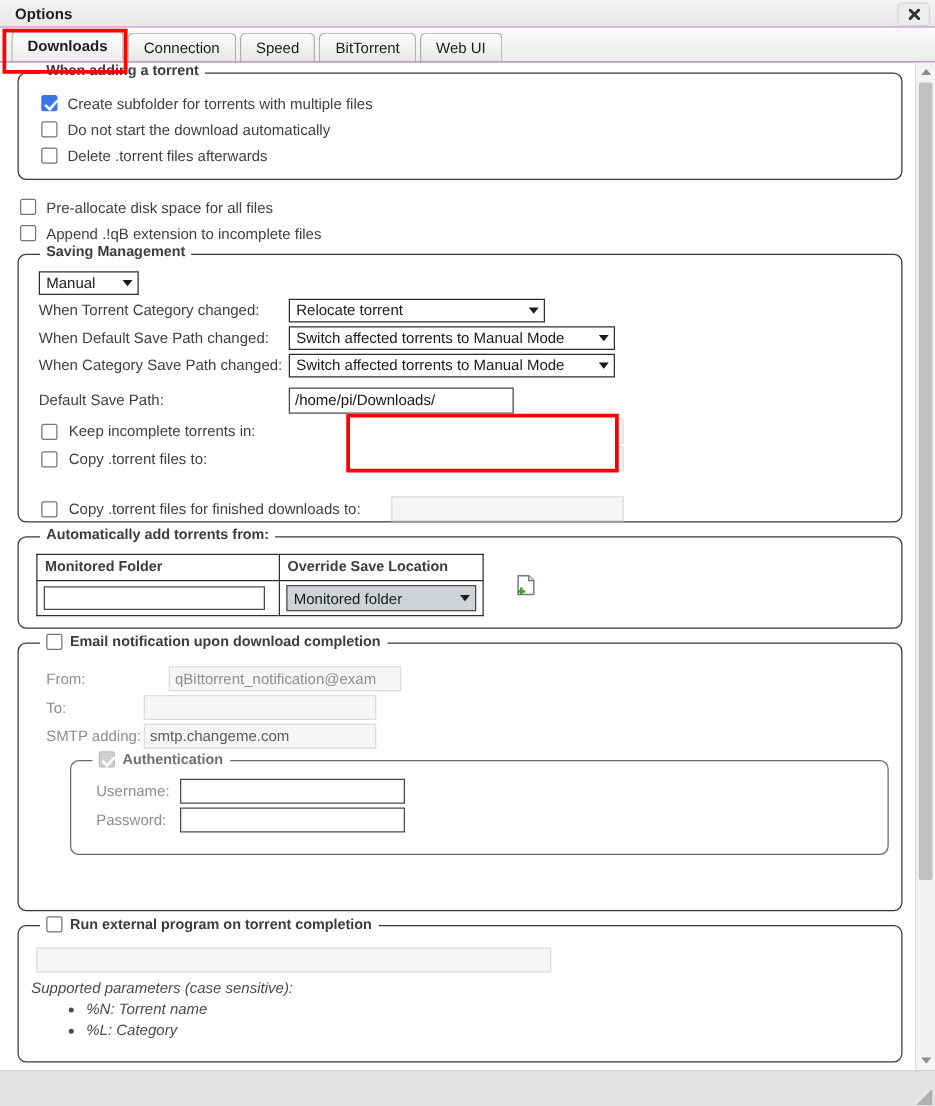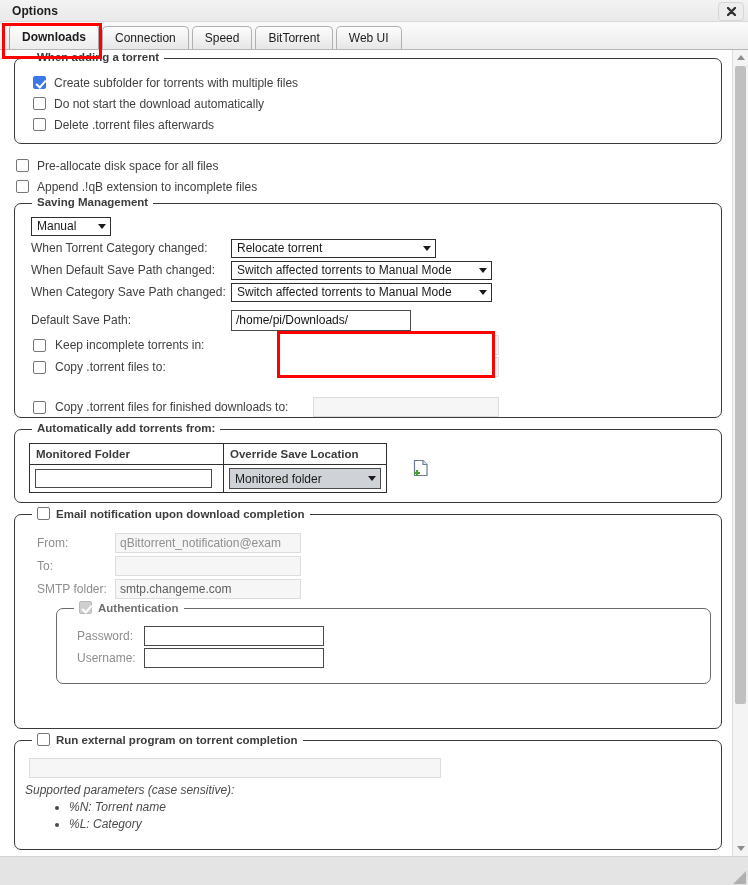--- a/index.html
+++ b/index.html
@@ -513,45 +513,45 @@
           </span>
         </div>
       </div>
 
       <div class="group" style="height:215px;padding-top:14px;">
         <div class="glabel">
           <span class="cb"></span>
           <span>Email notification upon download completion</span>
         </div>
 
-        <div class="frow" style="margin-left:12px;margin-top:4px;">
+        <div class="frow" style="margin-left:12px;margin-top:4px;gap:20px;">
           <span class="flabel" style="width:78px;color:#8e8e8e;">From:</span>
           <span class="inp disabled" style="width:186px;">qBittorrent_notification@exam</span>
         </div>
         <div class="frow" style="margin-left:12px;margin-top:3px;">
           <span class="flabel" style="width:78px;color:#8e8e8e;">To:</span>
           <span class="inp disabled" style="width:186px;"></span>
         </div>
         <div class="frow" style="margin-left:12px;margin-top:3px;">
-          <span class="flabel" style="width:78px;color:#8e8e8e;">SMTP folder:</span>
+          <span class="flabel" style="width:78px;color:#8e8e8e;">SMTP adding:</span>
           <span class="inp disabled" style="width:186px;color:#5c5c5c;">smtp.changeme.com</span>
         </div>
 
 
         <div class="group" style="height:76px;margin:9px 0 0 31px;padding-top:14px;border-color:#6a6a6a;">
           <div class="glabel">
             <span class="cb disabled-checked"></span>
             <span style="color:#6f6f6f;">Authentication</span>
           </div>
+          <div class="frow" style="margin-left:10px;">
+            <span class="flabel" style="width:67px;color:#8e8e8e;">Username:</span>
+            <span class="inp" style="width:180px;"></span>
+          </div>
           <div class="frow" style="margin-left:10px;margin-top:3px;">
             <span class="flabel" style="width:67px;color:#8e8e8e;">Password:</span>
-            <span class="inp" style="width:180px;"></span>
-          </div>
-          <div class="frow" style="margin-left:10px;">
-            <span class="flabel" style="width:67px;color:#8e8e8e;">Username:</span>
             <span class="inp" style="width:180px;"></span>
           </div>
         </div>
       </div>
 
       <div class="group" style="height:110px;padding-top:14px;">
         <div class="glabel">
           <span class="cb"></span>
           <span>Run external program on torrent completion</span>
         </div>

